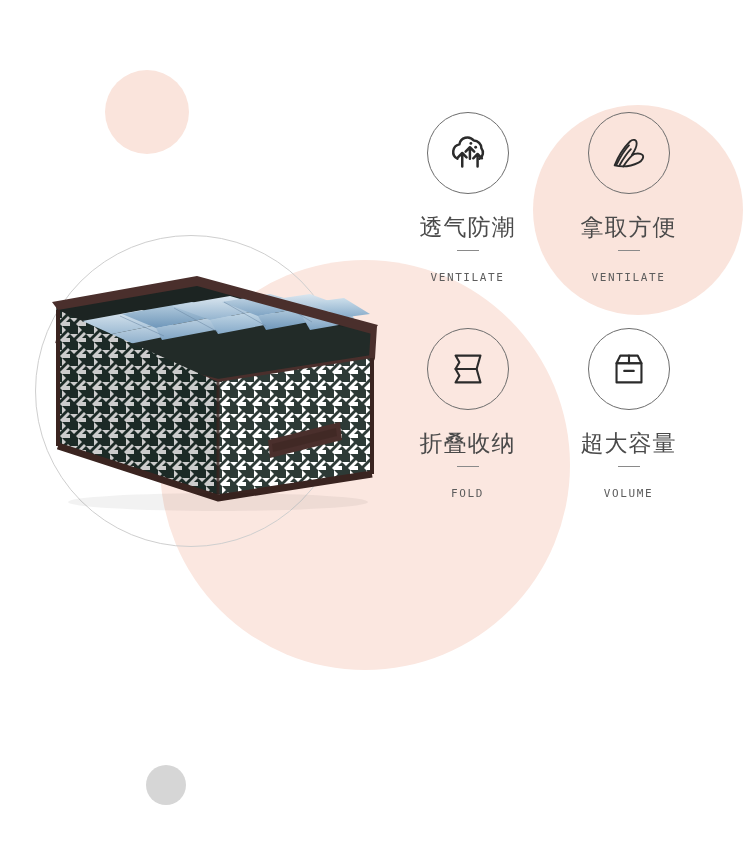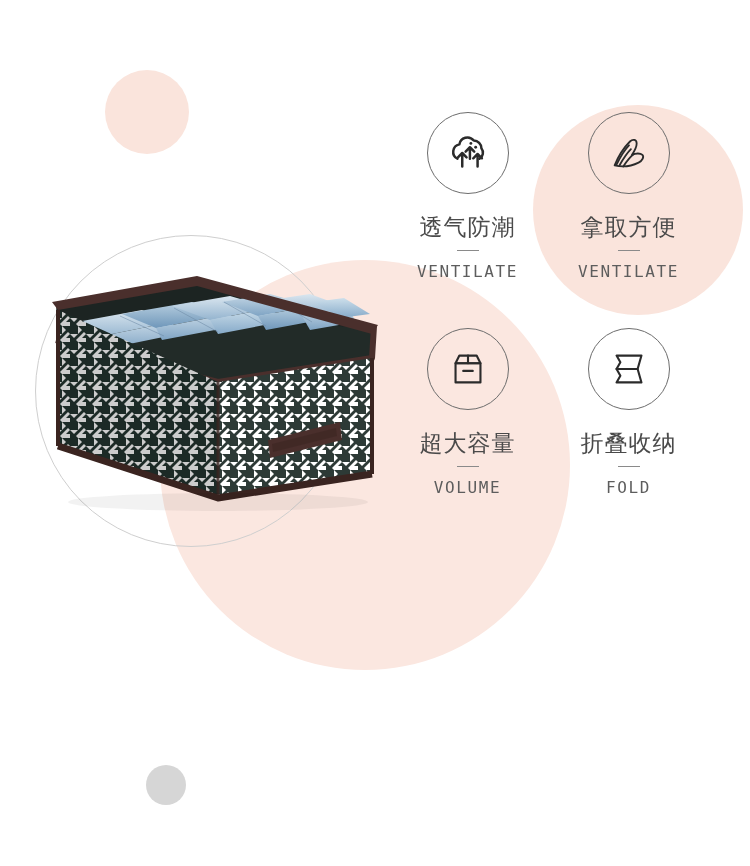--- a/index.html
+++ b/index.html
@@ -102,22 +102,22 @@
     font-family: "DejaVu Sans", "Liberation Sans", sans-serif;
     white-space: nowrap;
   }
   .feature-divider {
     margin-top: 11px;
     width: 22px;
     height: 1px;
     background: #8a8a8a;
   }
   .feature-sub {
-    margin-top: 11px;
-    font-size: 16px;
+    margin-top: 20px;
+    font-size: 11px;
     color: #5d5d5d;
     letter-spacing: 1.6px;
     font-family: "DejaVu Sans Mono", "Liberation Mono", monospace;
     white-space: nowrap;
   }
 </style>
 </head>
 <body>
 
 <div id="canvas">
@@ -249,37 +249,37 @@
       </div>
       <div class="feature-title">拿取方便</div>
       <div class="feature-divider"></div>
       <div class="feature-sub">VENTILATE</div>
     </div>
 
 
     <div class="feature">
       <div class="feature-icon-ring">
         <svg width="46" height="46" viewBox="0 0 48 48" fill="none" stroke="#2b2b2b" stroke-width="2.2" stroke-linecap="round" stroke-linejoin="round">
+          <path d="M11 10 L37 10 L33 24 L11 24 L15 17 Z"></path>
+          <path d="M11 24 L33 24 L37 38 L11 38 L15 31 Z"></path>
+        </svg>
+      </div>
+      <div class="feature-title">折叠收纳</div>
+      <div class="feature-divider"></div>
+      <div class="feature-sub">FOLD</div>
+    </div>
+
+    <div class="feature">
+      <div class="feature-icon-ring">
+        <svg width="46" height="46" viewBox="0 0 48 48" fill="none" stroke="#2b2b2b" stroke-width="2.2" stroke-linecap="round" stroke-linejoin="round">
           <path d="M11 18 L15 10 L33 10 L37 18 Z"></path>
           <path d="M11 18 L11 38 L37 38 L37 18 Z"></path>
           <path d="M24 10 L24 18"></path>
           <path d="M19 26 L29 26"></path>
         </svg>
       </div>
       <div class="feature-title">超大容量</div>
       <div class="feature-divider"></div>
       <div class="feature-sub">VOLUME</div>
     </div>
 
-    <div class="feature">
-      <div class="feature-icon-ring">
-        <svg width="46" height="46" viewBox="0 0 48 48" fill="none" stroke="#2b2b2b" stroke-width="2.2" stroke-linecap="round" stroke-linejoin="round">
-          <path d="M11 10 L37 10 L33 24 L11 24 L15 17 Z"></path>
-          <path d="M11 24 L33 24 L37 38 L11 38 L15 31 Z"></path>
-        </svg>
-      </div>
-      <div class="feature-title">折叠收纳</div>
-      <div class="feature-divider"></div>
-      <div class="feature-sub">FOLD</div>
-    </div>
-
   </div>
 </div>
 
 </body></html>

